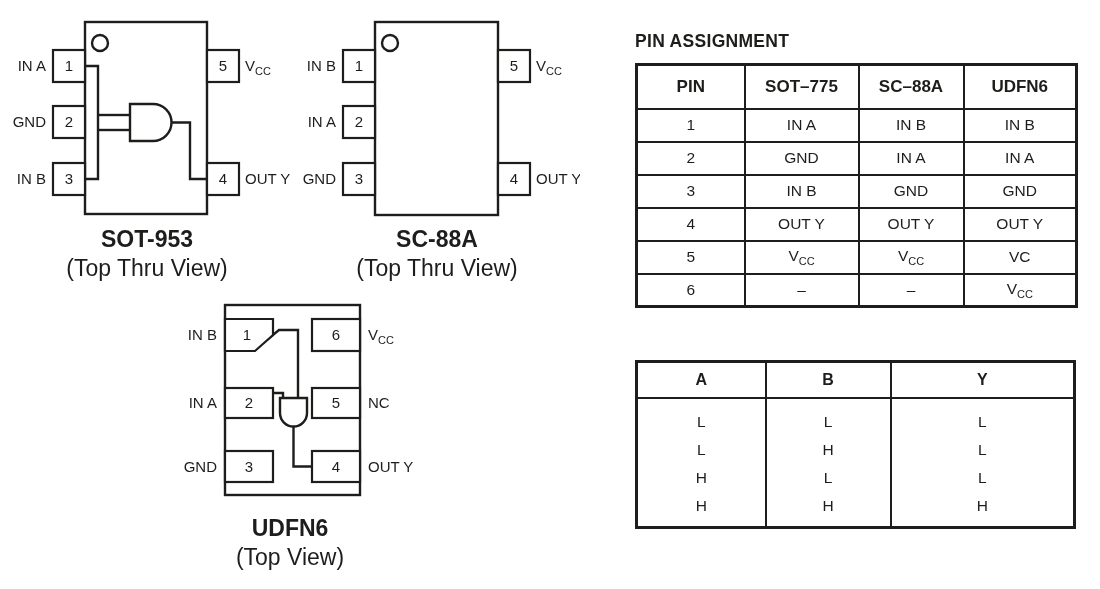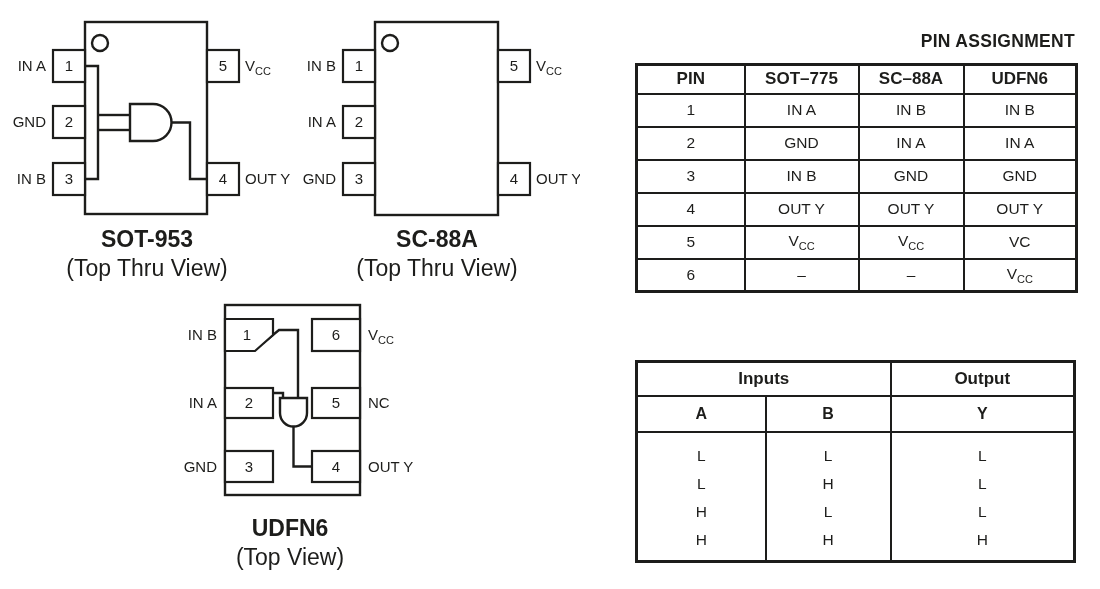--- a/index.html
+++ b/index.html
@@ -14,31 +14,31 @@
   .pad { fill:#ffffff; stroke:#1d1d1b; stroke-width:2.2; }
   .gate{ fill:#ffffff; stroke:#1d1d1b; stroke-width:2.4; }
   svg text { font-family:"Liberation Sans", sans-serif; fill:#1d1d1b; font-size:15px; }
   .num  { text-anchor:middle; }
   .lbl-l{ text-anchor:end; }
   .lbl-r{ text-anchor:start; }
   .subT { font-size:11px; }
   .cap  { font-size:23px; font-weight:bold; text-anchor:middle; }
   .view { font-size:23px; text-anchor:middle; }
 
-  .tbl-title { position:absolute; text-align:right; font-weight:bold;
+  .tbl-title { position:absolute; text-align:left; font-weight:bold;
                font-size:17.5px; letter-spacing:0.3px; }
   #pin-title { left:635px; top:31px;  width:440px; }
   #fn-title  { left:635px; top:327px; width:438px; }
 
   table.tbl { position:absolute; border-collapse:collapse; table-layout:fixed;
               background:#fff; border:3px solid #1d1d1b; }
   table.tbl th, table.tbl td { border:2px solid #1d1d1b; text-align:center;
               padding:0; vertical-align:middle; }
   #pin-table { left:635px; top:63px; width:440px; }
-  #pin-table th { height:29px; font-size:17px; }
+  #pin-table th { height:44px; font-size:17px; }
   #pin-table td { height:33px; font-size:15.5px; }
   #pin-table sub { font-size:11px; }
 
   #fn-table { left:635px; top:360px; width:438px; }
   #fn-table th.group { height:34px; font-size:17px; }
   #fn-table th.colh  { height:36px; font-size:16px; }
   #fn-table td.data  { height:130px; vertical-align:top; padding-top:9px; }
   #fn-table .fl { line-height:28px; font-size:15.5px; }
 </style>
 </head>
@@ -187,24 +187,20 @@
   </tbody>
     </table>
 
   <table class="tbl" id="fn-table">
     <colgroup>
         <col style="width:129px">
         <col style="width:125px">
         <col style="width:184px">
       </colgroup>
     <tbody>
-        <tr>
-      <th class="group" colspan="2">Inputs</th>
-      <th class="group">Output</th>
-    </tr>
     <tr>
       <th class="colh">A</th>
       <th class="colh">B</th>
       <th class="colh">Y</th>
     </tr>
     <tr>
       <td class="data">
         <div class="fl">L</div>
         <div class="fl">L</div>
         <div class="fl">H</div>

